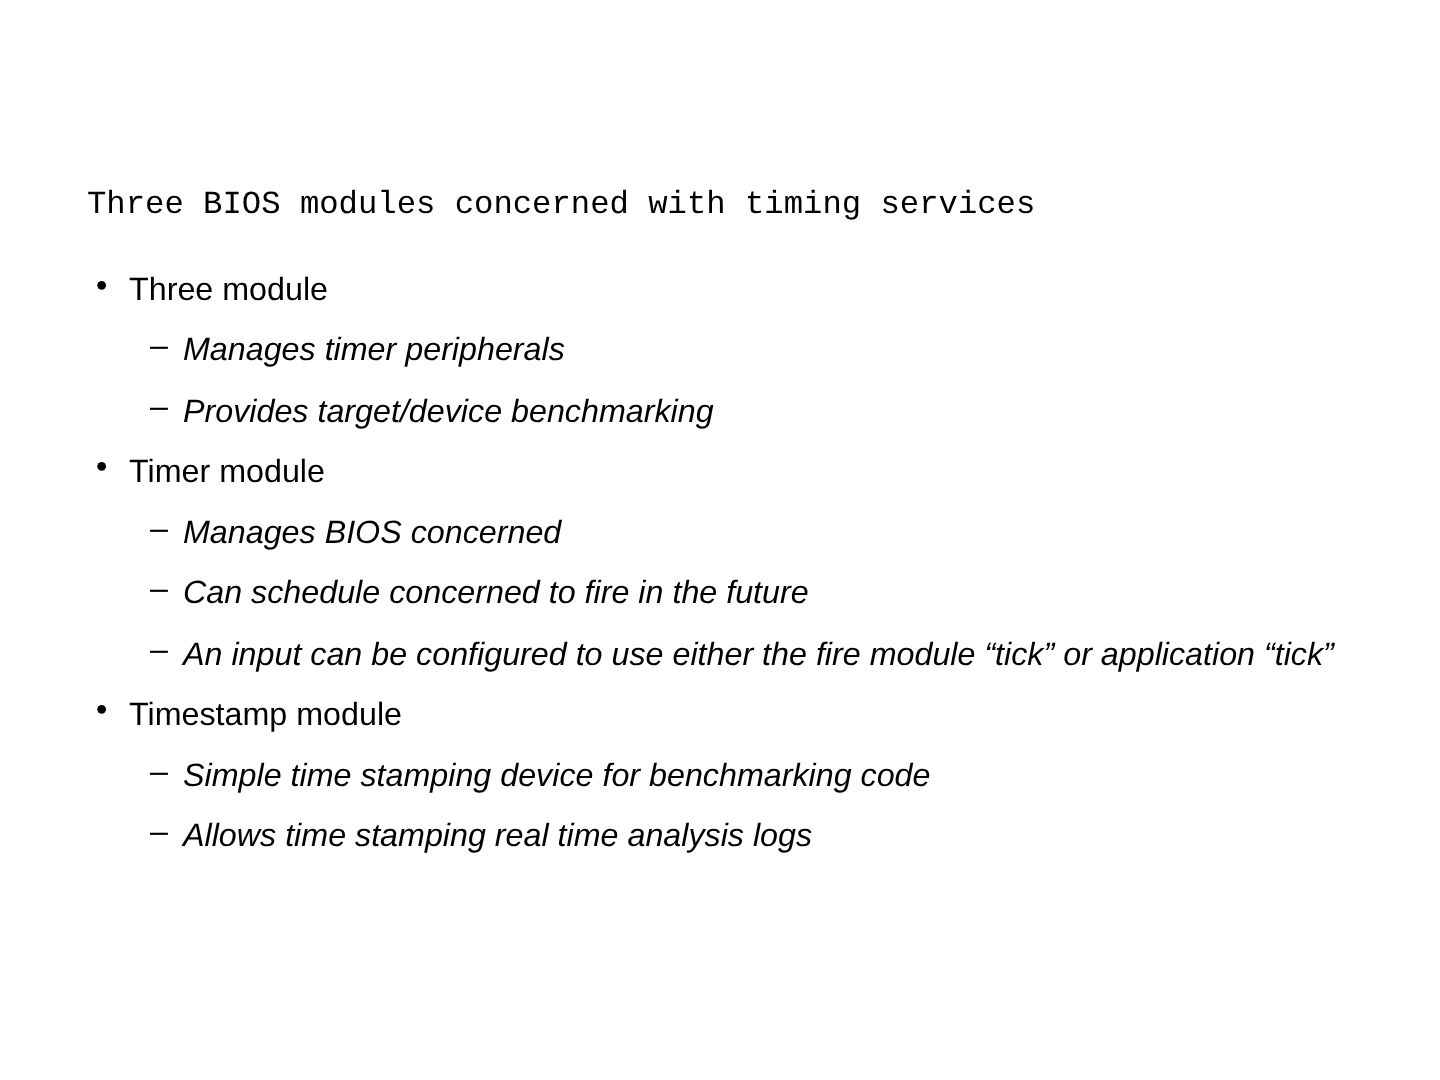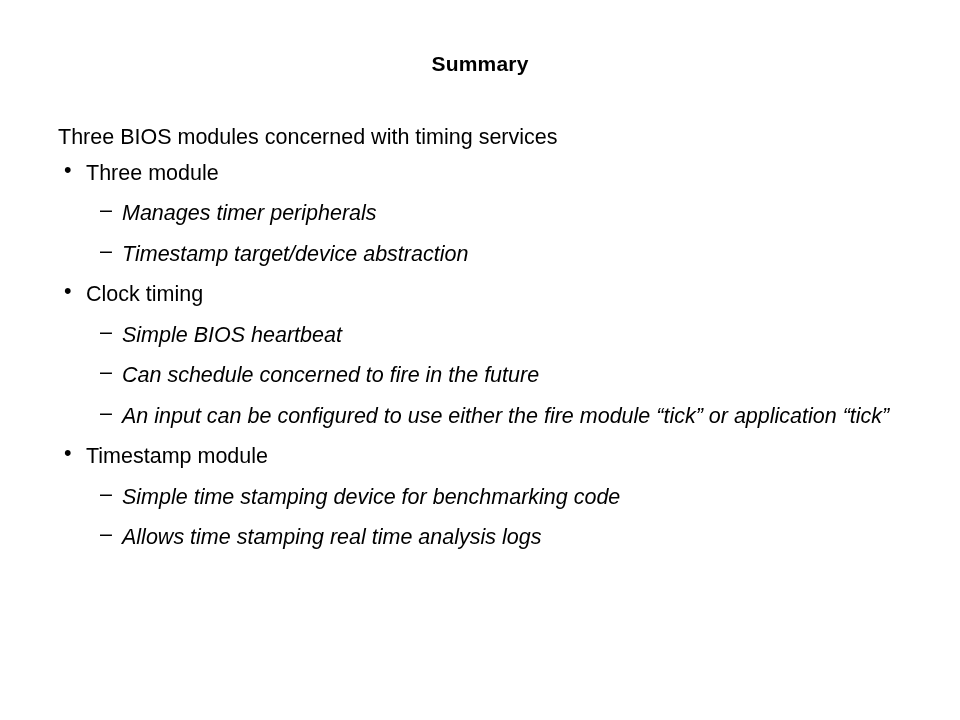--- a/index.html
+++ b/index.html
@@ -38,21 +38,22 @@
   }
   .line {
     font-size: 21.5px;
     line-height: 1.0;
     margin: 0 0 12px 0;
     position: relative;
   }
   
   .lvl0 {
     padding-left: 0;
-    margin-bottom: 8px;
+    margin-bottom: 28px;
+    font-family: Liberation Mono, monospace;
   }
   
   .lvl1 {
     padding-left: 28px;
     margin-bottom: 13px;
   }
   .lvl1 .marker {
     position: absolute;
     left: 6px;
     top: 0;
@@ -79,51 +80,50 @@
   .lvl1 .text, .lvl0 .text {
     display: block;
     line-height: 1.28;
   }
 </style>
 </head>
 <body>
 
 <div class="slide">
 
-  <div class="slide-title">Summary</div>
 
   <div class="body-block">
 
     <div class="line lvl0">
       <span class="text">Three BIOS modules concerned with timing services</span>
     </div>
 
     <div class="line lvl1">
       <span class="marker">•</span>
       <span class="text">Three module</span>
     </div>
 
     <div class="line lvl2">
       <span class="marker">–</span>
       <span class="text">Manages timer peripherals</span>
     </div>
 
     <div class="line lvl2">
       <span class="marker">–</span>
-      <span class="text">Timestamp target/device abstraction</span>
+      <span class="text">Provides target/device benchmarking</span>
     </div>
 
     <div class="line lvl1">
       <span class="marker">•</span>
-      <span class="text">Clock timing</span>
+      <span class="text">Timer module</span>
     </div>
 
     <div class="line lvl2">
       <span class="marker">–</span>
-      <span class="text">Simple BIOS heartbeat</span>
+      <span class="text">Manages BIOS concerned</span>
     </div>
 
     <div class="line lvl2">
       <span class="marker">–</span>
       <span class="text">Can schedule concerned to fire in the future</span>
     </div>
 
     <div class="line lvl2">
       <span class="marker">–</span>
       <span class="text">An input can be configured to use either the fire module “tick” or application “tick”</span>

